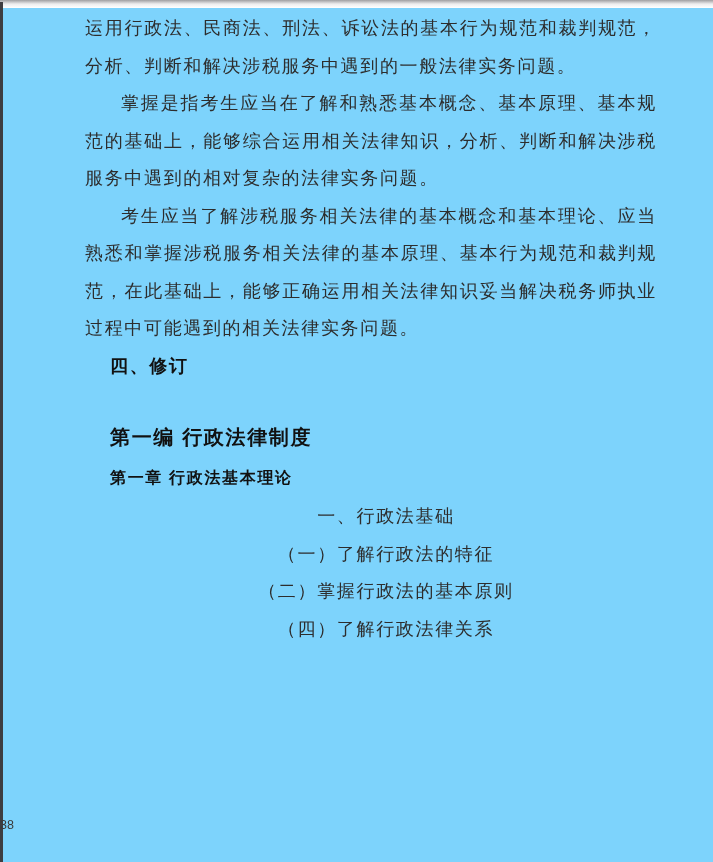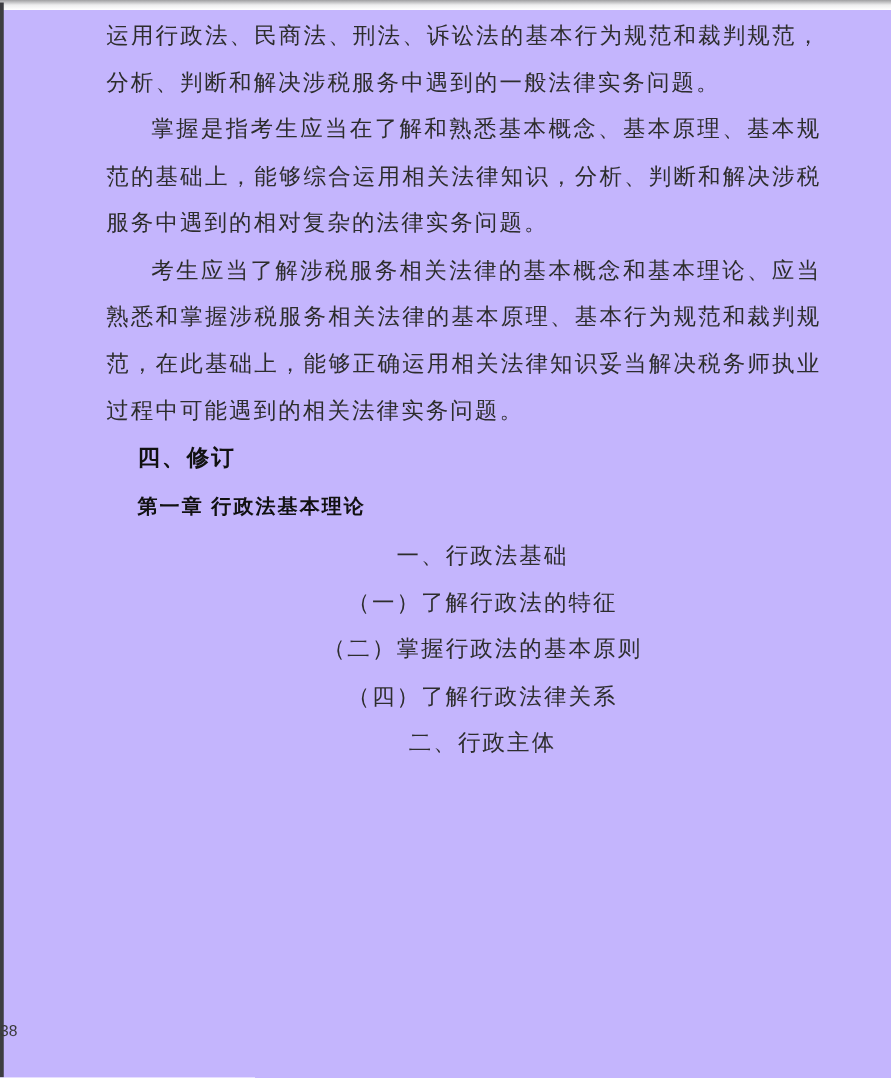--- a/index.html
+++ b/index.html
@@ -4,21 +4,21 @@
 <style>
   html, body {
     margin: 0;
     padding: 0;
     background: #ffffff;
   }
   .page {
     position: relative;
     width: 713px;
     height: 862px;
-    background: #c4b5fd;
+    background: #7dd3fc;
     overflow: hidden;
     font-family: "Liberation Serif", "DejaVu Serif", serif;
     color: #2d2d2d;
   }
   
   .top-edge {
     position: absolute;
     top: 0; left: 0; right: 0;
     height: 8px;
     background: linear-gradient(to bottom, #9f9fa1 0px, #c6c6c8 2px, #ededee 4px, #ffffff 8px);
@@ -98,23 +98,23 @@
   <div class="top-edge"></div>
   <div class="left-edge"></div>
 
   <div class="content">
     <p class="body-para no-indent">运用行政法、民商法、刑法、诉讼法的基本行为规范和裁判规范，分析、判断和解决涉税服务中遇到的一般法律实务问题。</p>
     <p class="body-para">掌握是指考生应当在了解和熟悉基本概念、基本原理、基本规范的基础上，能够综合运用相关法律知识，分析、判断和解决涉税服务中遇到的相对复杂的法律实务问题。</p>
     <p class="body-para">考生应当了解涉税服务相关法律的基本概念和基本理论、应当熟悉和掌握涉税服务相关法律的基本原理、基本行为规范和裁判规范，在此基础上，能够正确运用相关法律知识妥当解决税务师执业过程中可能遇到的相关法律实务问题。</p>
 
     <p class="sec-heading">四、修订</p>
 
+    <p class="part-heading">第一编 行政法律制度</p>
     <p class="chapter-heading">第一章 行政法基本理论</p>
 
     <p class="outline-item">一、行政法基础</p>
     <p class="outline-item">（一）了解行政法的特征</p>
     <p class="outline-item">（二）掌握行政法的基本原则</p>
     <p class="outline-item">（四）了解行政法律关系</p>
-    <p class="outline-item">二、行政主体</p>
   </div>
 
   <div class="page-number">38</div>
 </div>
 
 </body></html>

